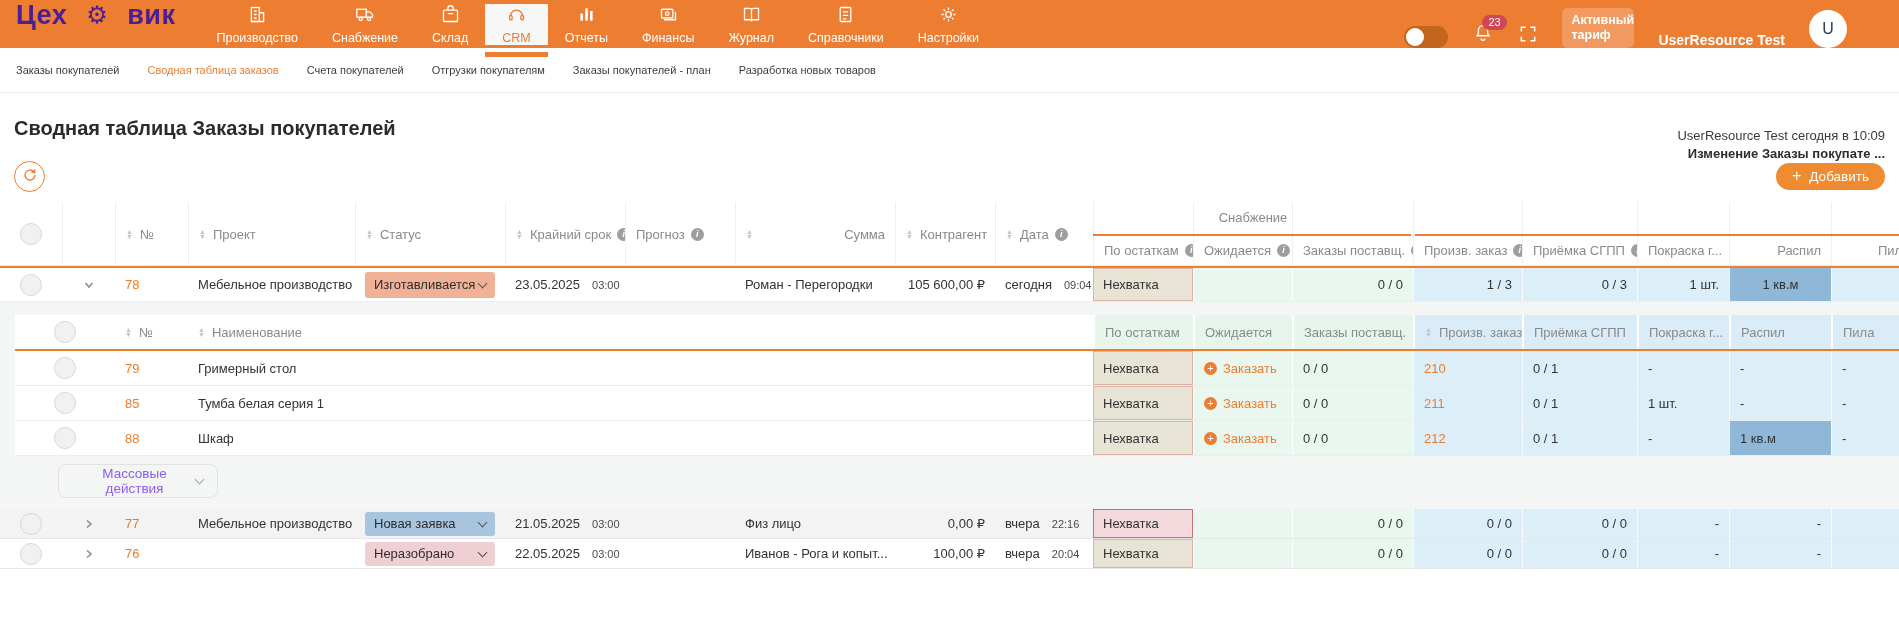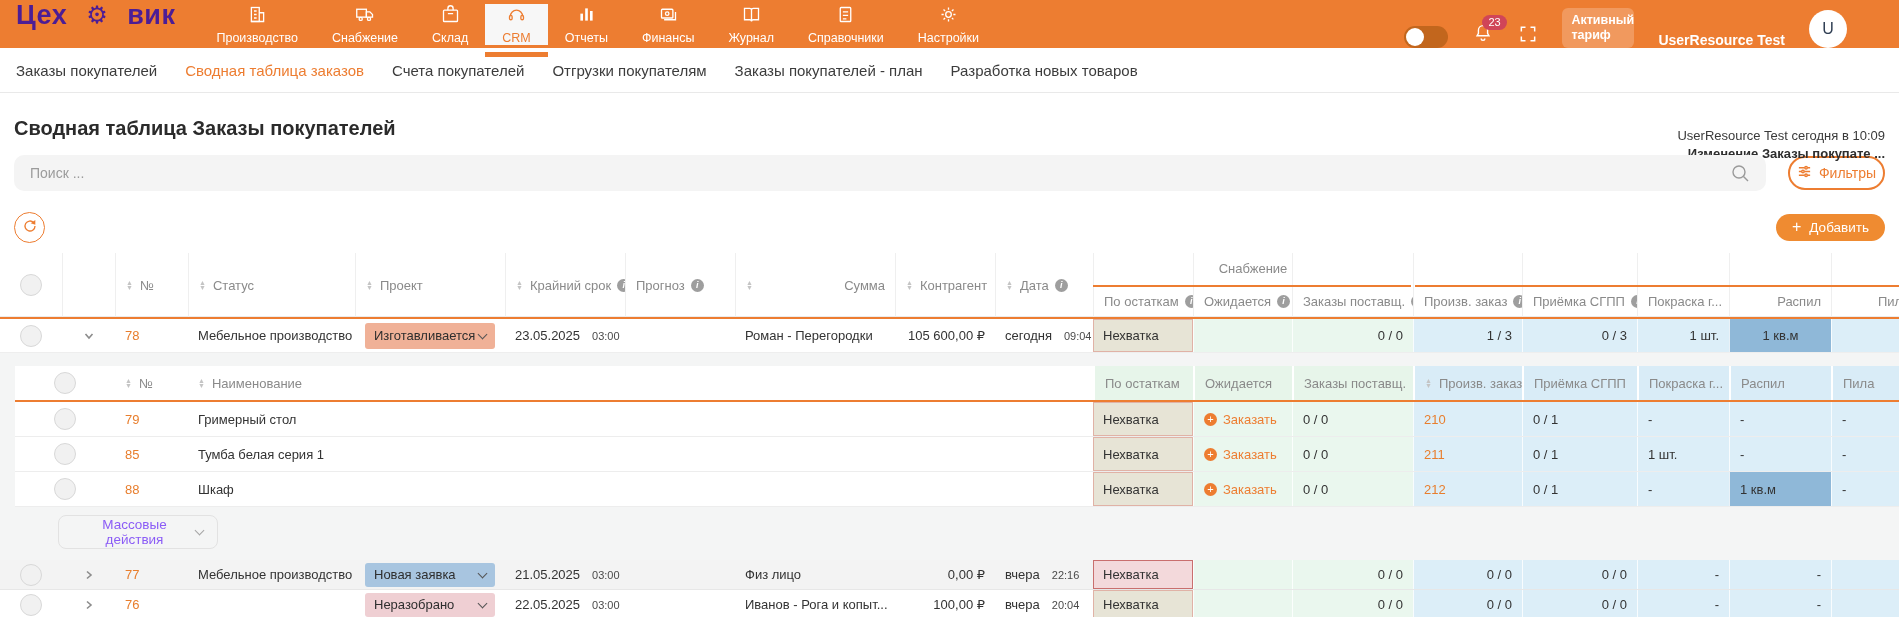--- a/index.html
+++ b/index.html
@@ -23,21 +23,21 @@
   .bell-wrap { position:relative; cursor:pointer; }
   .bell-wrap svg { width:22px; height:22px; stroke:#fff; fill:none; stroke-width:1.5; }
   .badge { position:absolute; top:-7px; left:10px; background:#d04558; color:#fff; font-size:11px; border-radius:9px; padding:2px 6px; line-height:1; }
   .fs-icon svg { width:20px; height:20px; stroke:#fff; fill:none; stroke-width:1.8; cursor:pointer; }
   .tariff { background:rgba(255,255,255,.22); border-radius:6px; padding:5px 9px; font-size:12.5px; font-weight:bold; line-height:1.2; width:72px; text-align:left; cursor:pointer; }
   .user-name { font-size:14px; font-weight:bold; }
   .avatar { width:38px; height:38px; border-radius:50%; background:#fff; color:#2f3e53; font-size:16px; display:flex; align-items:center; justify-content:center; cursor:pointer; }
 
   
   .tabbar { height:45px; display:flex; align-items:center; border-bottom:1px solid #e9e9e9; background:#fff; padding-left:2px; }
-  .tab { padding:0 14px; font-size:15px; color:#3c3c3c; cursor:pointer; white-space:nowrap; }
+  .tab { padding:0 14px; font-size:11px; color:#3c3c3c; cursor:pointer; white-space:nowrap; }
   .tab.active { color:#ed7d31; }
 
   
   .content { position:relative; padding:0 14px; }
   .meta { position:absolute; right:14px; top:10px; text-align:right; font-size:13px; color:#3a3a3a; line-height:1.4; }
   .meta .m2 { font-weight:bold; color:#2e2e2e; }
   .page-title { margin-top:24px; font-size:20px; font-weight:bold; color:#2b2b2b; }
   .search-row { margin-top:15px; display:flex; gap:22px; align-items:center; }
   .search-box { flex:1; position:relative; }
   .search-box input { width:100%; height:36px; background:#f4f4f4; border:none; border-radius:10px; padding:0 46px 0 16px; font-size:14px; color:#333; outline:none; font-family:inherit; }
@@ -217,38 +217,20 @@
     <div class="tab">Разработка новых товаров</div>
   </div>
 
   <div class="content">
     <div class="meta">
       <div>UserResource Test сегодня в 10:09</div>
       <div class="m2">Изменение Заказы покупате ...</div>
     </div>
     <div class="page-title">Сводная таблица Заказы покупателей</div>
 
-    <div class="search-row">
-      <div class="search-box">
-        <input type="text" placeholder="Поиск ..." style="">
-        <span class="mag"><svg width="20" height="20" viewBox="0 0 20 20">
-              <circle cx="9" cy="9" r="6" fill="none" stroke="#9a9a9a" stroke-width="1.4"></circle>
-              <path d="M13.5 13.5L18 18" stroke="#9a9a9a" stroke-width="1.4"></path>
-            </svg></span>
-      </div>
-      <button class="filters-btn">
-        <span><svg width="15" height="15" viewBox="0 0 24 24" fill="none" stroke="#ed7d31" stroke-width="2.4">
-              <path d="M3 6h9M17 6h4M3 12h4M12 12h9M3 18h9M17 18h4"></path>
-              <circle cx="14.5" cy="6" r="2"></circle>
-              <circle cx="9.5" cy="12" r="2"></circle>
-              <circle cx="14.5" cy="18" r="2"></circle>
-            </svg></span>
-        <span>Фильтры</span>
-      </button>
-    </div>
 
     <div class="actions-row">
       <button class="refresh-btn">
         <span><svg width="16" height="16" viewBox="0 0 24 24">
               <path d="M19.5 12a7.5 7.5 0 1 1-2.2-5.3" fill="none" stroke="#ed7d31" stroke-width="2"></path>
               <polygon points="20,3 20,10 13,8" fill="#ed7d31"></polygon>
             </svg></span>
       </button>
       <button class="add-btn">
         <span class="plus">+</span>
@@ -269,28 +251,28 @@
             <span>▲</span>
             <span>▼</span>
           </span>
           <span>№</span>
         </div>
       <div class="c">
           <span class="sort">
             <span>▲</span>
             <span>▼</span>
           </span>
+          <span>Проект</span>
+        </div>
+      <div class="c">
+          <span class="sort">
+            <span>▲</span>
+            <span>▼</span>
+          </span>
           <span>Статус</span>
-        </div>
-      <div class="c">
-          <span class="sort">
-            <span>▲</span>
-            <span>▼</span>
-          </span>
-          <span>Проект</span>
         </div>
       <div class="c">
           <span class="sort">
             <span>▲</span>
             <span>▼</span>
           </span>
           <span>Крайний срок</span>
           <span class="info-i">i</span>
         </div>
       <div class="c">

